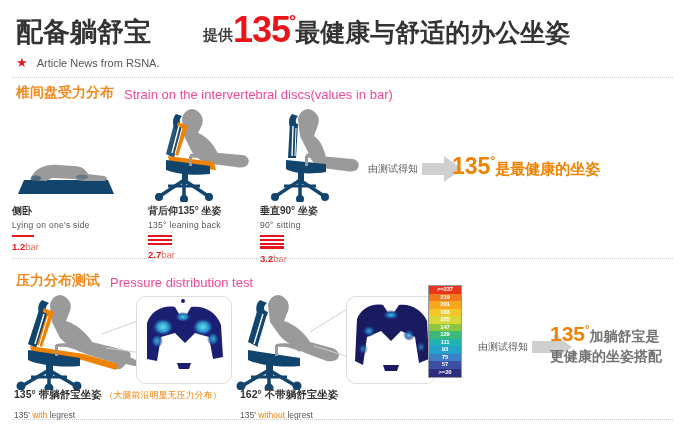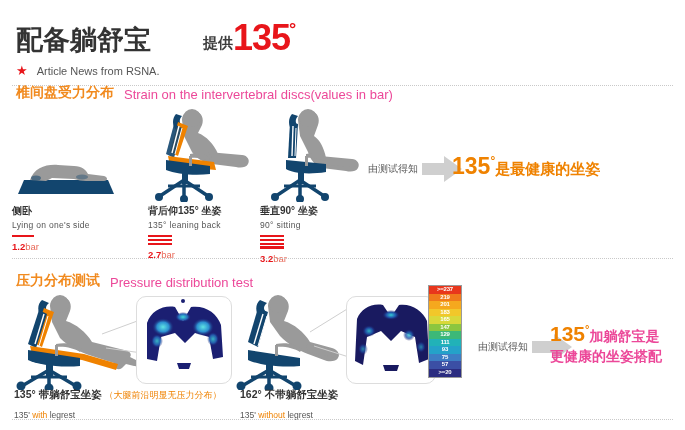--- a/index.html
+++ b/index.html
@@ -7,21 +7,21 @@
     width:685px;height:430px;
     background:#ffffff;
     font-family:"Liberation Sans","DejaVu Sans",sans-serif;
     overflow:hidden;
     position:relative;
     color:#4d4d4d;
   }
   .page{position:relative;width:685px;height:430px;}
 
   
-  .header{position:absolute;left:0;top:16px;width:685px;height:72px;}
+  .header{position:absolute;left:0;top:8px;width:685px;height:72px;}
   .h-title{
     position:absolute;left:16px;top:6px;
     font-size:27px;font-weight:bold;color:#333333;
     letter-spacing:0px;white-space:nowrap;
   }
   .h-right{
     position:absolute;left:203px;top:2px;
     white-space:nowrap;
     display:flex;align-items:baseline;
   }
@@ -98,34 +98,35 @@
 
   
   .legend{position:absolute;left:428px;top:285px;width:34px;border:1px solid #9a9a9a;box-sizing:border-box;}
   .legend .lrow{
     height:7.55px;font-size:6px;line-height:7.55px;text-align:center;
     color:#ffffff;font-weight:bold;letter-spacing:-.2px;
   }
   .concl2{position:absolute;white-space:nowrap;line-height:19px;}
   .concl2 .big{font-size:21px;font-weight:bold;color:#ef8200;}
   .concl2 .deg{font-size:11px;font-weight:bold;color:#ef8200;position:relative;top:-8px;}
-  .concl2 .txt{font-size:14px;font-weight:bold;color:#ec4899;}
+  .concl2 .txt{font-size:14px;font-weight:bold;color:#737373;}
 </style>
 </head>
 <body>
 
 <div class="page">
 
   <div class="header">
     <div class="h-title">配备躺舒宝</div>
 
     <div class="h-right">
       <span class="h-small">提供</span>
       <span class="h-135">135</span>
       <span class="h-deg">°</span>
+      <span class="h-rest">最健康与舒适的办公坐姿</span>
     </div>
 
     <div class="sub-row">
       <span class="star">★</span>
       <span class="sub-text">Article News from RSNA.</span>
     </div>
     <div class="dot-rule"></div>
   </div>
 
   <div class="sec1">

